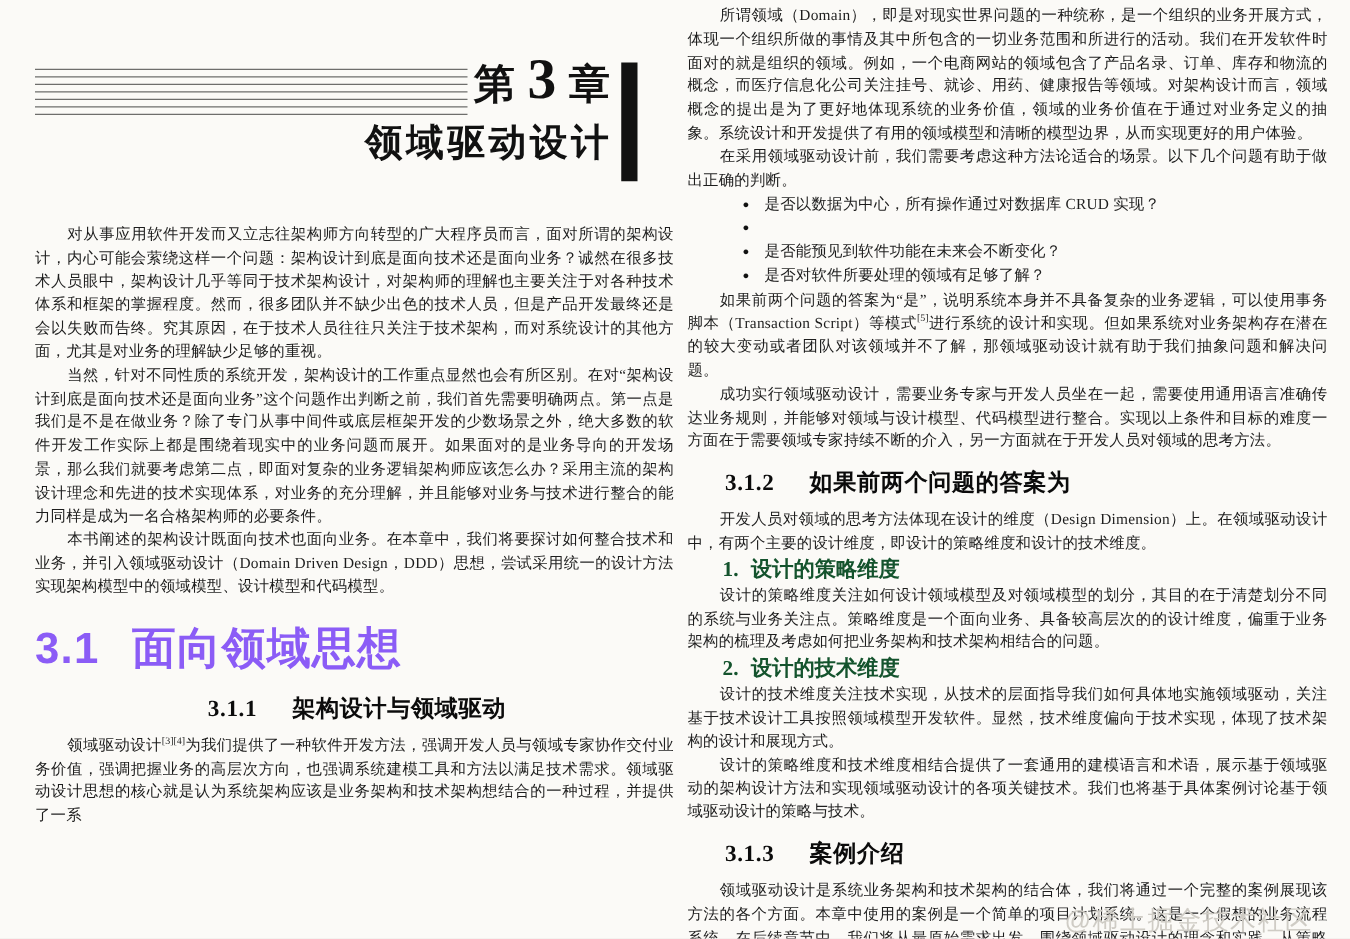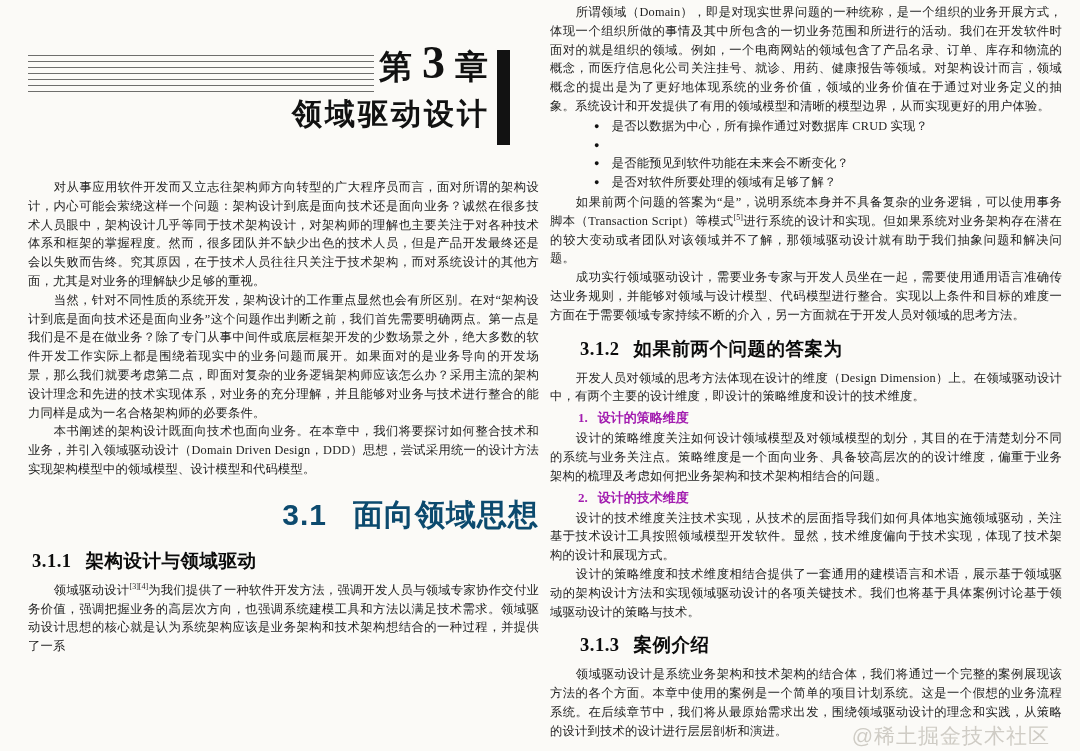--- a/index.html
+++ b/index.html
@@ -31,43 +31,43 @@
   }
   .chapter-line1 .num{font-size:46px;margin:0 8px;font-family:"Liberation Serif",serif;}
   .chapter-line2{
     position:absolute;top:94px;right:49px;
     font-weight:bold;font-size:30px;letter-spacing:3px;color:#111;
     font-family:"Liberation Sans","DejaVu Sans",sans-serif;
   }
 
   
   h2.section{
-    margin:16px 0 12px;text-align:right;
+    margin:16px 0 12px;text-align:left;
     font-family:"Liberation Sans","DejaVu Sans",sans-serif;
-    font-size:30px;font-weight:bold;color:#0c4a6e;letter-spacing:1px;
+    font-size:35px;font-weight:bold;color:#8b5cf6;letter-spacing:1px;
   }
   h2.section .num{margin-right:26px;}
   h3.subsection{
     margin:11px 0 8px;font-size:18.5px;font-weight:bold;color:#0b0b0b;
     font-family:"Liberation Sans","DejaVu Sans",sans-serif;letter-spacing:0.5px;
   }
-  .col-left h3.subsection{padding-left:4px;}
+  .col-left h3.subsection{padding-left:4px;text-align:center;}
   .col-right h3.subsection{padding-left:30px;}
-  h3.subsection .num{font-family:"Liberation Serif",serif;margin-right:14px;}
+  h3.subsection .num{font-family:"Liberation Serif",serif;margin-right:28px;}
 
   
   .bullets{margin:1px 0;}
   .bullet{display:flex;align-items:flex-start;padding-left:44px;
     font-size:12.3px;line-height:18.8px;letter-spacing:0.2px;}
   .bullet .dot{font-size:9px;line-height:18.8px;margin-right:12px;color:#111;}
 
   
   .subnum{
-    margin:2px 0;padding-left:28px;font-size:13px;line-height:19px;font-weight:bold;
-    font-family:"Liberation Sans","DejaVu Sans",sans-serif;color:#a21caf;
+    margin:2px 0;padding-left:28px;font-size:17px;line-height:19px;font-weight:bold;
+    font-family:"Liberation Sans","DejaVu Sans",sans-serif;color:#14532d;
   }
   .subnum .num{margin-right:10px;font-family:"Liberation Serif",serif;}
 
   .watermark{
     position:absolute;right:30px;bottom:1px;
     font-family:"Liberation Sans","DejaVu Sans",sans-serif;
     font-size:21px;letter-spacing:1px;color:#cfccc5;user-select:none;
   }
 </style>
 </head>
@@ -106,20 +106,21 @@
     <h3 class="subsection">
       <span class="num">3.1.1</span><span>架构设计与领域驱动</span>
     </h3>
 
     <p class="body"><span>领域驱动设计</span><sup class="ref">[3][4]</sup><span>为我们提供了一种软件开发方法，强调开发人员与领域专家协作交付业务价值，强调把握业务的高层次方向，也强调系统建模工具和方法以满足技术需求。领域驱动设计思想的核心就是认为系统架构应该是业务架构和技术架构想结合的一种过程，并提供了一系</span></p>
   </div>
 
   <div class="col col-right">
 
     <p class="body">所谓领域（Domain），即是对现实世界问题的一种统称，是一个组织的业务开展方式，体现一个组织所做的事情及其中所包含的一切业务范围和所进行的活动。我们在开发软件时面对的就是组织的领域。例如，一个电商网站的领域包含了产品名录、订单、库存和物流的概念，而医疗信息化公司关注挂号、就诊、用药、健康报告等领域。对架构设计而言，领域概念的提出是为了更好地体现系统的业务价值，领域的业务价值在于通过对业务定义的抽象。系统设计和开发提供了有用的领域模型和清晰的模型边界，从而实现更好的用户体验。</p>
+    <p class="body">在采用领域驱动设计前，我们需要考虑这种方法论适合的场景。以下几个问题有助于做出正确的判断。</p>
 
     <div class="bullets">
       <div class="bullet">
         <span class="dot">●</span>
         <span>是否以数据为中心，所有操作通过对数据库 CRUD 实现？</span>
       </div>
       <div class="bullet">
         <span class="dot">●</span>
       </div>
       <div class="bullet">

